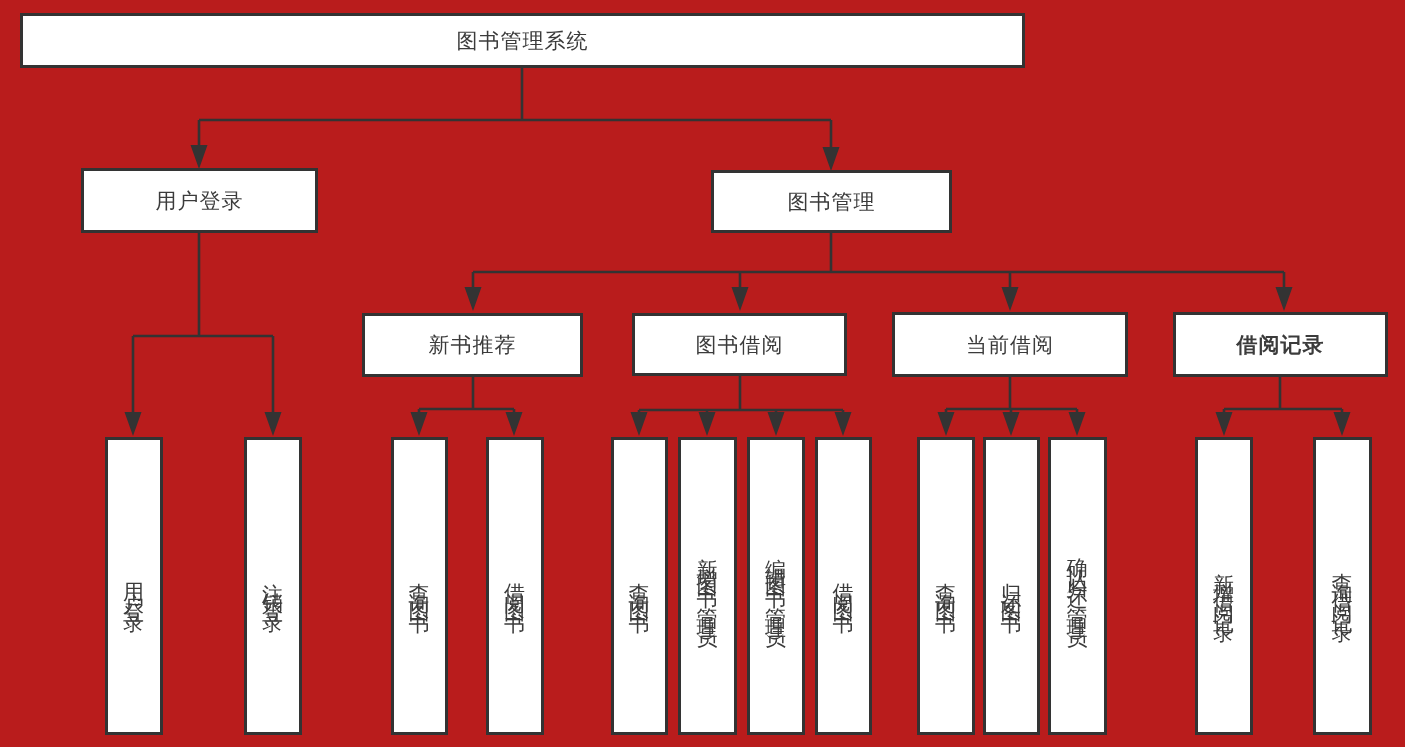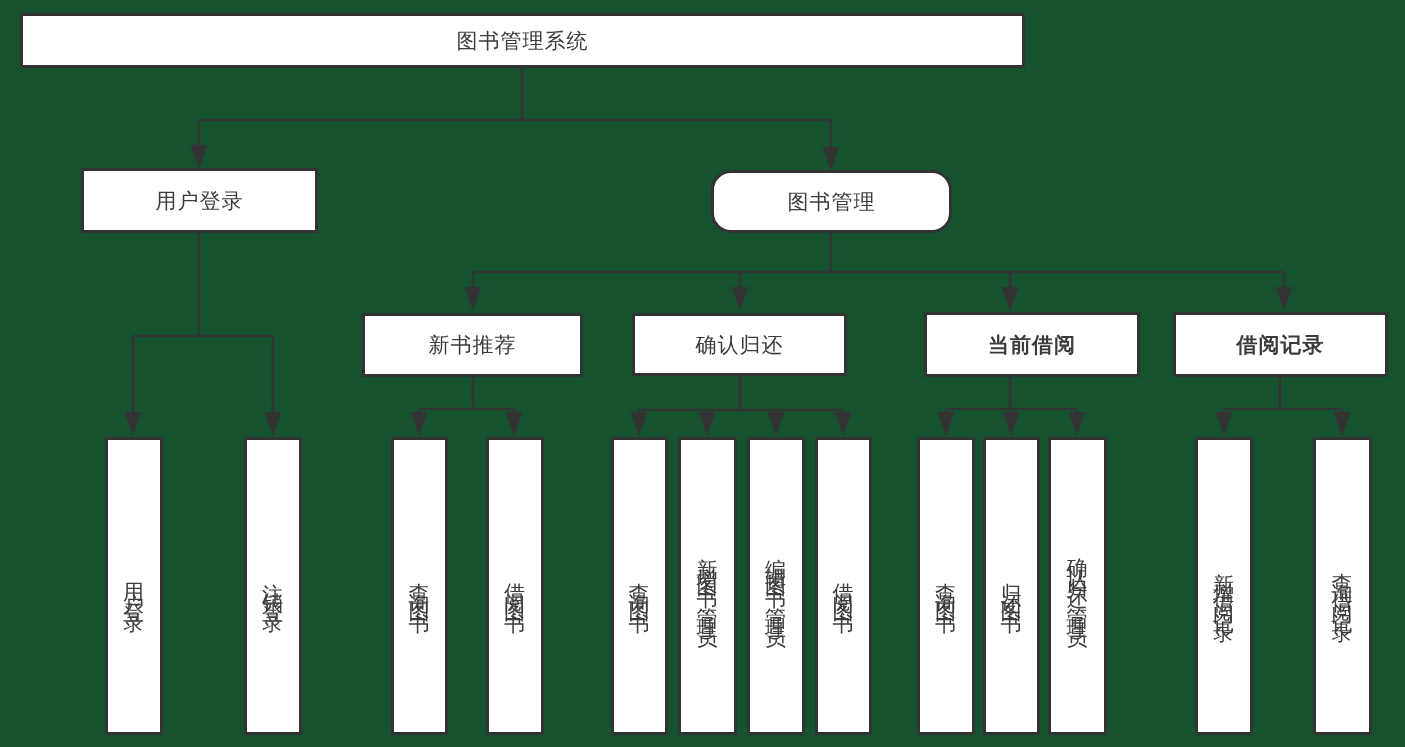--- a/index.html
+++ b/index.html
@@ -1,19 +1,19 @@
 <!DOCTYPE html>
 <html><head>
 <meta charset="utf-8">
 <style>
   html,body{margin:0;padding:0;background:#ffffff;}
   #canvas{
     position:relative;
     width:1405px;height:747px;
-    background:#14532d;
+    background:#b91c1c;
     font-family:"Liberation Sans","DejaVu Sans",sans-serif;
     color:#3b3b3b;
     overflow:hidden;
   }
   #connectors{position:absolute;left:0;top:0;width:1405px;height:747px;}
 
   .hbox{
     position:absolute;
     box-sizing:border-box;
     border:3px solid #333333;
@@ -35,24 +35,24 @@
     writing-mode:vertical-rl;
     text-orientation:mixed;
     font-size:21px;
     line-height:1;
     letter-spacing:10px;
   }
 
   
   #n-root{left:20px;top:13px;width:1005px;height:55px;}
   #n-user-login{left:81px;top:168px;width:237px;height:65px;}
-  #n-book-mgmt{left:711px;top:170px;width:241px;height:63px;border-radius:20px;}
+  #n-book-mgmt{left:711px;top:170px;width:241px;height:63px;}
   #n-new-book{left:362px;top:313px;width:221px;height:64px;}
   #n-book-borrow{left:632px;top:313px;width:215px;height:63px;}
-  #n-current-borrow{left:924px;top:312px;width:216px;height:65px;font-weight:bold;}
+  #n-current-borrow{left:892px;top:312px;width:236px;height:65px;}
   #n-borrow-records{left:1173px;top:312px;width:215px;height:65px;font-weight:bold;}
 
   #lf-1{left:105px;width:58px;}
   #lf-2{left:244px;width:58px;}
   #lf-3{left:391px;width:57px;}
   #lf-4{left:486px;width:58px;}
   #lf-5{left:611px;width:57px;}
   #lf-6{left:678px;width:59px;}
   #lf-7{left:747px;width:58px;}
   #lf-8{left:815px;width:57px;}
@@ -104,21 +104,21 @@
              M1215.5 412 L1232.5 412 L1224 436 Z
              M1333.5 412 L1350.5 412 L1342 436 Z"></path>
   </svg>
 
   <div class="hbox" id="n-root">图书管理系统</div>
 
   <div class="hbox" id="n-user-login">用户登录</div>
   <div class="hbox" id="n-book-mgmt">图书管理</div>
 
   <div class="hbox" id="n-new-book">新书推荐</div>
-  <div class="hbox" id="n-book-borrow">确认归还</div>
+  <div class="hbox" id="n-book-borrow">图书借阅</div>
   <div class="hbox" id="n-current-borrow">当前借阅</div>
   <div class="hbox" id="n-borrow-records">借阅记录</div>
 
   <div class="vbox" id="lf-1">
       <span>用户登录</span>
     </div>
   <div class="vbox" id="lf-2">
       <span>注销登录</span>
     </div>
   <div class="vbox" id="lf-3">

